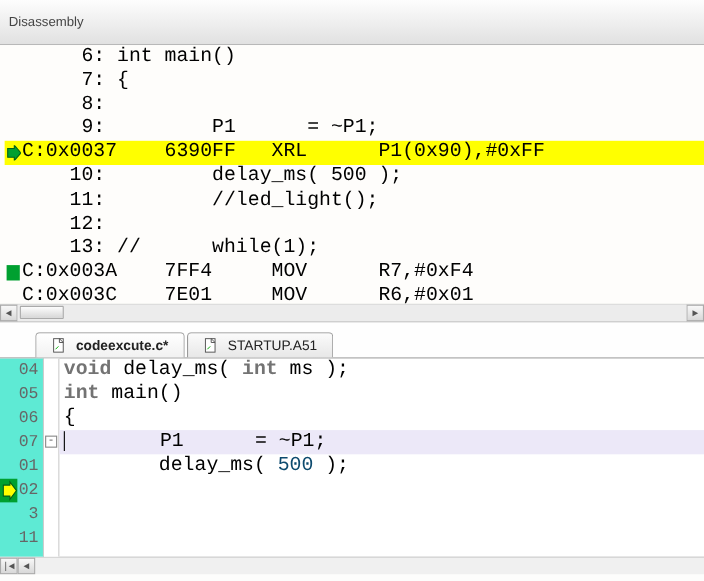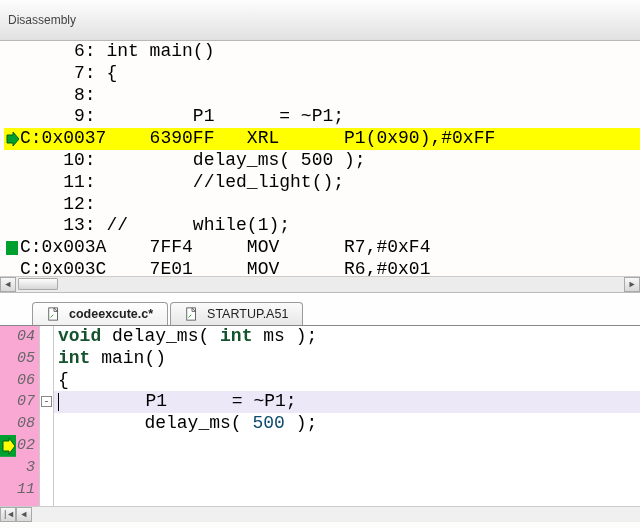--- a/index.html
+++ b/index.html
@@ -103,25 +103,24 @@
   .tab-icon {
     width: 14px; height: 14px;
   }
   .editor-body {
     display: flex;
     height: 180px;
     background: #fff;
   }
   .line-gutter {
     width: 40px;
-    background: #f9a8d4;
+    background: #5eead4;
     border-right: 1px solid #ccc;
     text-align: right;
     position: relative;
-    font-style: italic;
   }
   .line-num {
     font-family: "Consolas","Courier New",monospace;
     font-size: 15px;
     line-height: 21.8px;
     color: #666;
     padding-right: 4px;
     white-space: pre;
   }
   .fold-gutter {
@@ -147,21 +146,21 @@
   .code-line {
     font-family: "Consolas","Courier New",monospace;
     font-size: 18px;
     line-height: 21.8px;
     white-space: pre;
     padding-left: 4px;
   }
   .code-line.cursor-line {
     background: #ece8f8;
   }
-  .kw { color: #14532d; font-weight: bold; }
+  .kw { color: #737373; font-weight: bold; }
   .num-lit { color: #0c4a6e; }
   .caret {
     display:inline-block;
     width:1px; height:18px;
     background:#000;
     vertical-align:middle;
   }
   .bottom-sb {
     background:#f0f0f0;
     height:16px;
@@ -230,21 +229,21 @@
       </div>
     </div>
 </div>
 
 <div class="editor-body">
   <div class="line-gutter" id="line-gutter" style="position: relative;">
       <div class="line-num">04</div>
       <div class="line-num">05</div>
       <div class="line-num">06</div>
       <div class="line-num">07</div>
-      <div class="line-num">08</div>
+      <div class="line-num">01</div>
       <div class="line-num">02</div>
       <div style="position: absolute; left: 0px; top: 109px; width: 16px; height: 21.8px;"><svg width="16" height="21.8">
           <rect width="16" height="21.8" fill="#00a030"></rect>
           <polygon points="3,6 9,6 9,3 15,11 9,19 9,16 3,16" fill="#ffff00" stroke="#006018"></polygon>
         </svg></div>
       <div class="line-num">3</div>
       <div class="line-num">11</div>
     </div>
   <div class="fold-gutter" id="fold-gutter">
       <div class="fold-box" style="top: 70.4px;">-</div>

